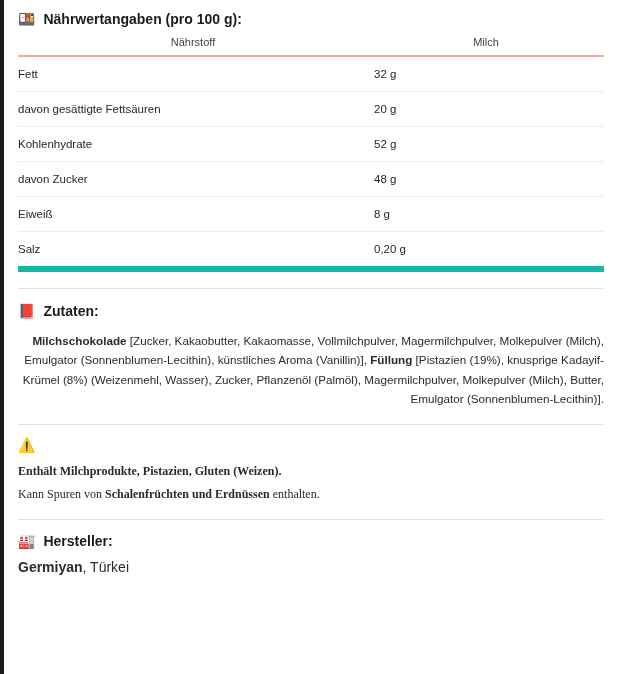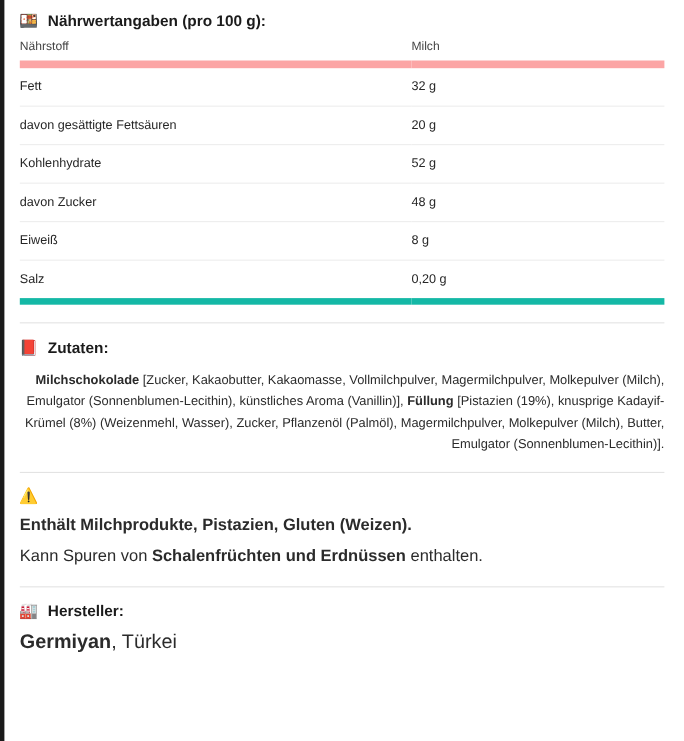--- a/index.html
+++ b/index.html
@@ -48,26 +48,26 @@
   #nutrition-section {
     padding-top: 11px;
   }
   table.nutrition {
     width: 100%;
     border-collapse: collapse;
     margin-top: 9px;
     font-size: 11.5px;
   }
   table.nutrition th {
-    text-align: left;
+    text-align: center;
     font-weight: normal;
     color: #444444;
     font-size: 11px;
     padding: 0 6px 7px 0;
-    border-bottom: 7px solid #fca5a5;
+    border-bottom: 2px solid #fca5a5;
   }
   table.nutrition td {
     padding: 11px 6px 11px 0;
     border-bottom: 1px solid #ededed;
     color: #262626;
     vertical-align: top;
   }
   table.nutrition tr:last-child td {
     border-bottom: 6px solid #14b8a6;
   }
@@ -86,30 +86,31 @@
     font-size: 11.7px;
     line-height: 1.65;
     color: #2b2b2b;
     text-align: right;
   }
   .bold { font-weight: bold; }
   
   #allergy-section { padding-top: 13px; }
   .allergy-line {
     margin: 10px 0 0 0;
-    font-size: 15px;
+    font-size: 12px;
     line-height: 1.5;
     color: #2b2b2b;
+    font-family: Liberation Serif, serif;
   }
   .allergy-line.second { margin-top: 5px; }
   
   #manufacturer-section { padding-top: 13px; }
   .maker-line {
     margin: 10px 0 0 0;
-    font-size: 18px;
+    font-size: 14px;
     color: #2b2b2b;
   }
 </style>
 </head>
 <body>
 
 <div class="page">
   <div class="left-rule"></div>
 
   <section id="nutrition-section">

